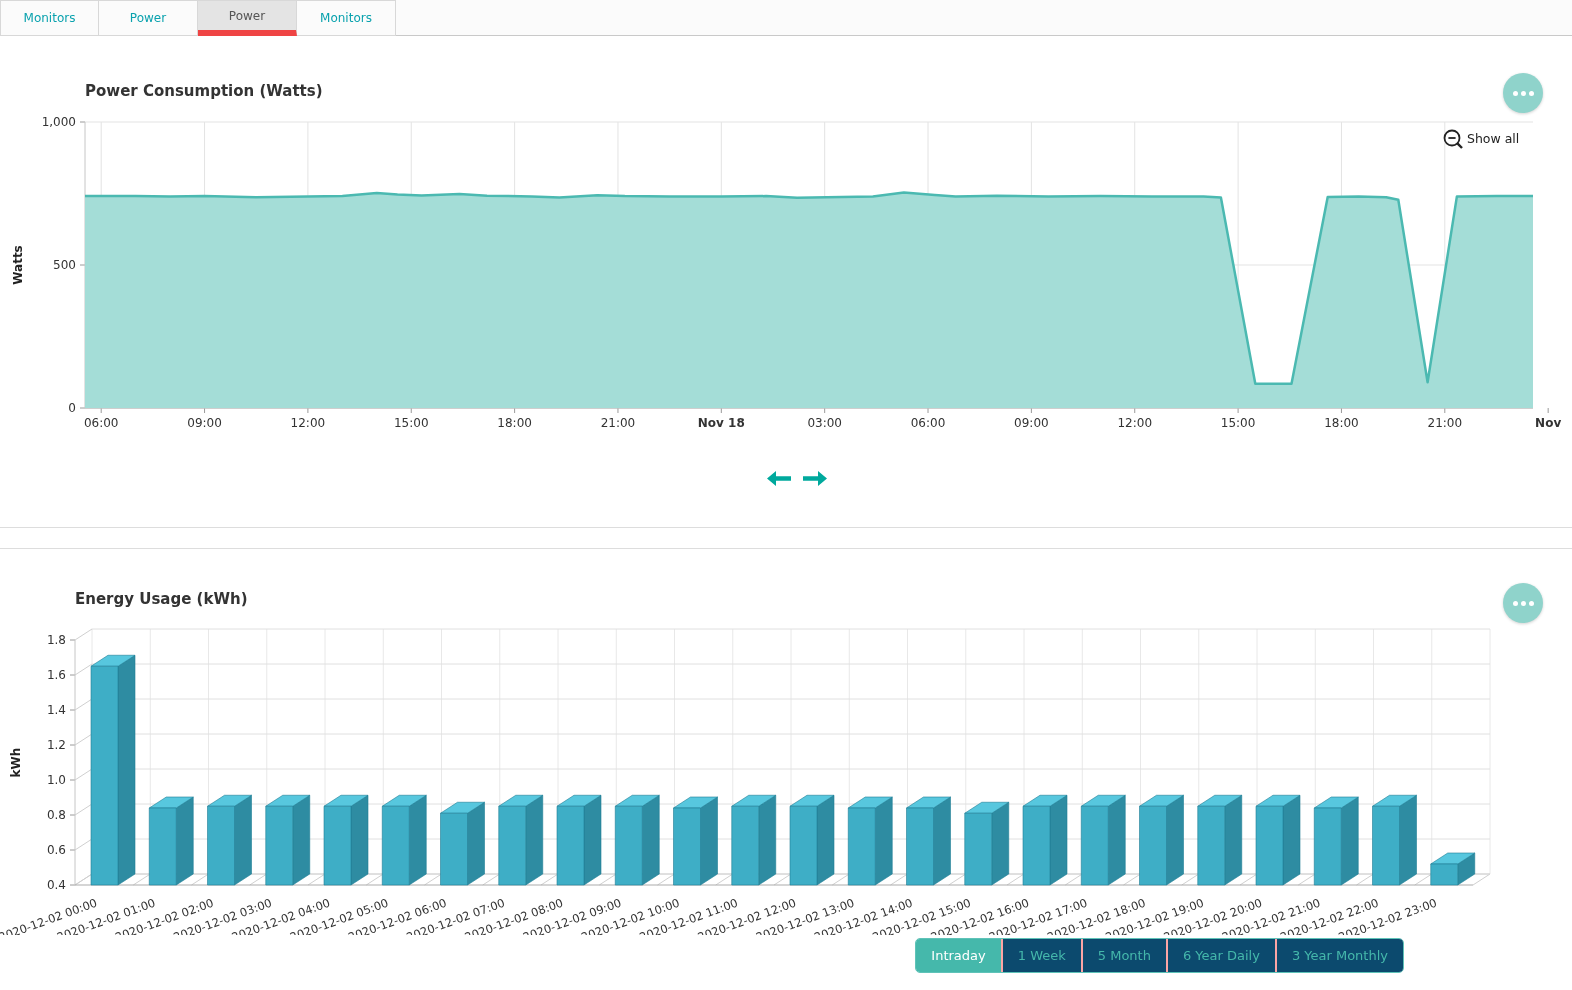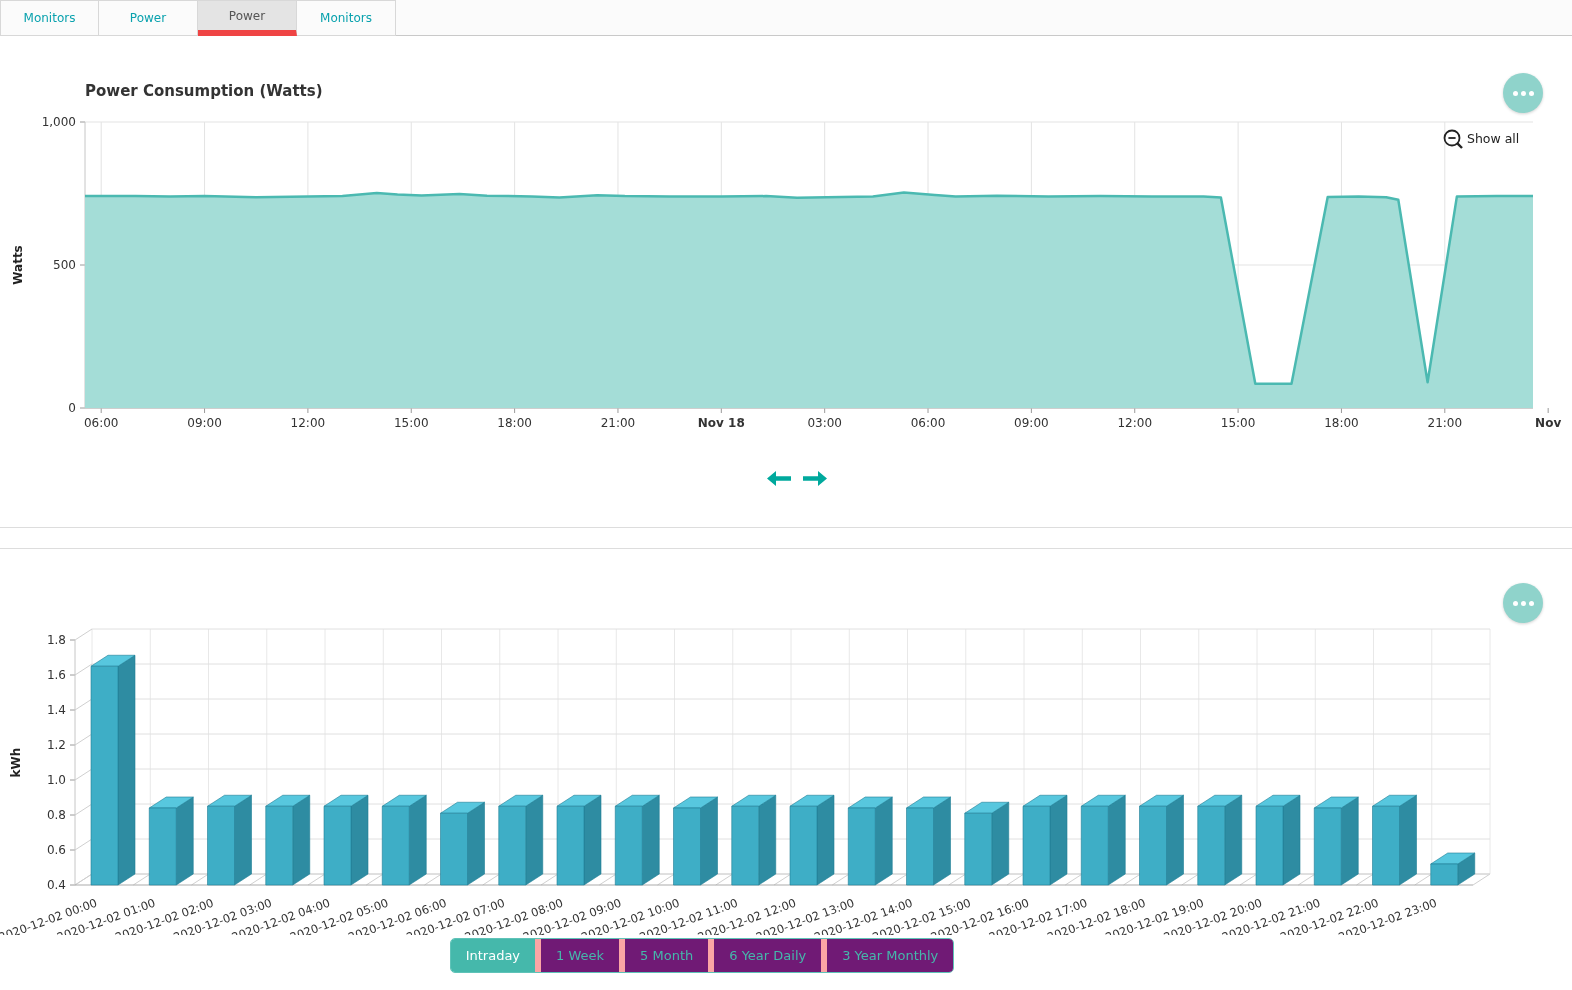--- a/index.html
+++ b/index.html
@@ -34,24 +34,24 @@
   svg.chart { position:absolute; left:0; }
   #area-svg { top:74px; }
   #bar-svg  { top:71px; }
 
   
   .nav-arrows { position:absolute; top:434px; left:766px; display:flex; gap:10px; }
   .nav-arrows button { background:none; border:none; padding:0; cursor:pointer; line-height:0; }
 
   
   .range-row { position:absolute; top:389px; left:0; width:1424px; display:flex;
-    justify-content:center; padding-right:20px; }
+    justify-content:flex-end; padding-right:20px; }
   .range-group { display:flex; border:1px solid #5fc3b8; border-radius:5px; overflow:hidden; background:#fff; }
-  .range-btn { height:33px; padding:0 15px; font-size:13px; background:#701a75; color:#45b8ab;
-    border:none; border-left:6px solid #fca5a5; cursor:pointer;
+  .range-btn { height:33px; padding:0 15px; font-size:13px; background:#0c4a6e; color:#45b8ab;
+    border:none; border-left:2px solid #fca5a5; cursor:pointer;
     font-family:"DejaVu Sans","Liberation Sans",sans-serif; }
   .range-btn:first-child { border-left:none; }
   .range-btn.selected { background:#45b8ab; color:#fff; }
 
   text { font-family:"DejaVu Sans","Liberation Sans",sans-serif; }
 </style>
 </head>
 <body>
 
 <div class="tabbar">
@@ -147,20 +147,21 @@
       <svg width="26" height="17" viewBox="0 0 26 17">
         <path d="M1 6.3 H16 V1 L25 8.5 L16 16 V10.7 H1 Z" fill="#00a99d"></path>
       </svg>
     </button>
   </div>
 </div>
 
 <div class="divider-gap"></div>
 
 <div class="panel" id="energy-panel">
+  <div class="chart-title" id="energy-title">Energy Usage (kWh)</div>
 
   <button class="menu-btn" id="energy-menu">
     <span></span>
     <span></span>
     <span></span>
   </button>
 
   <svg class="chart" id="bar-svg" width="1572" height="315">
       <line x1="92" y1="9" x2="92" y2="254" stroke="#e8e8e8"></line>
       <line x1="75" y1="265" x2="92" y2="254" stroke="#d0d0d0"></line>

